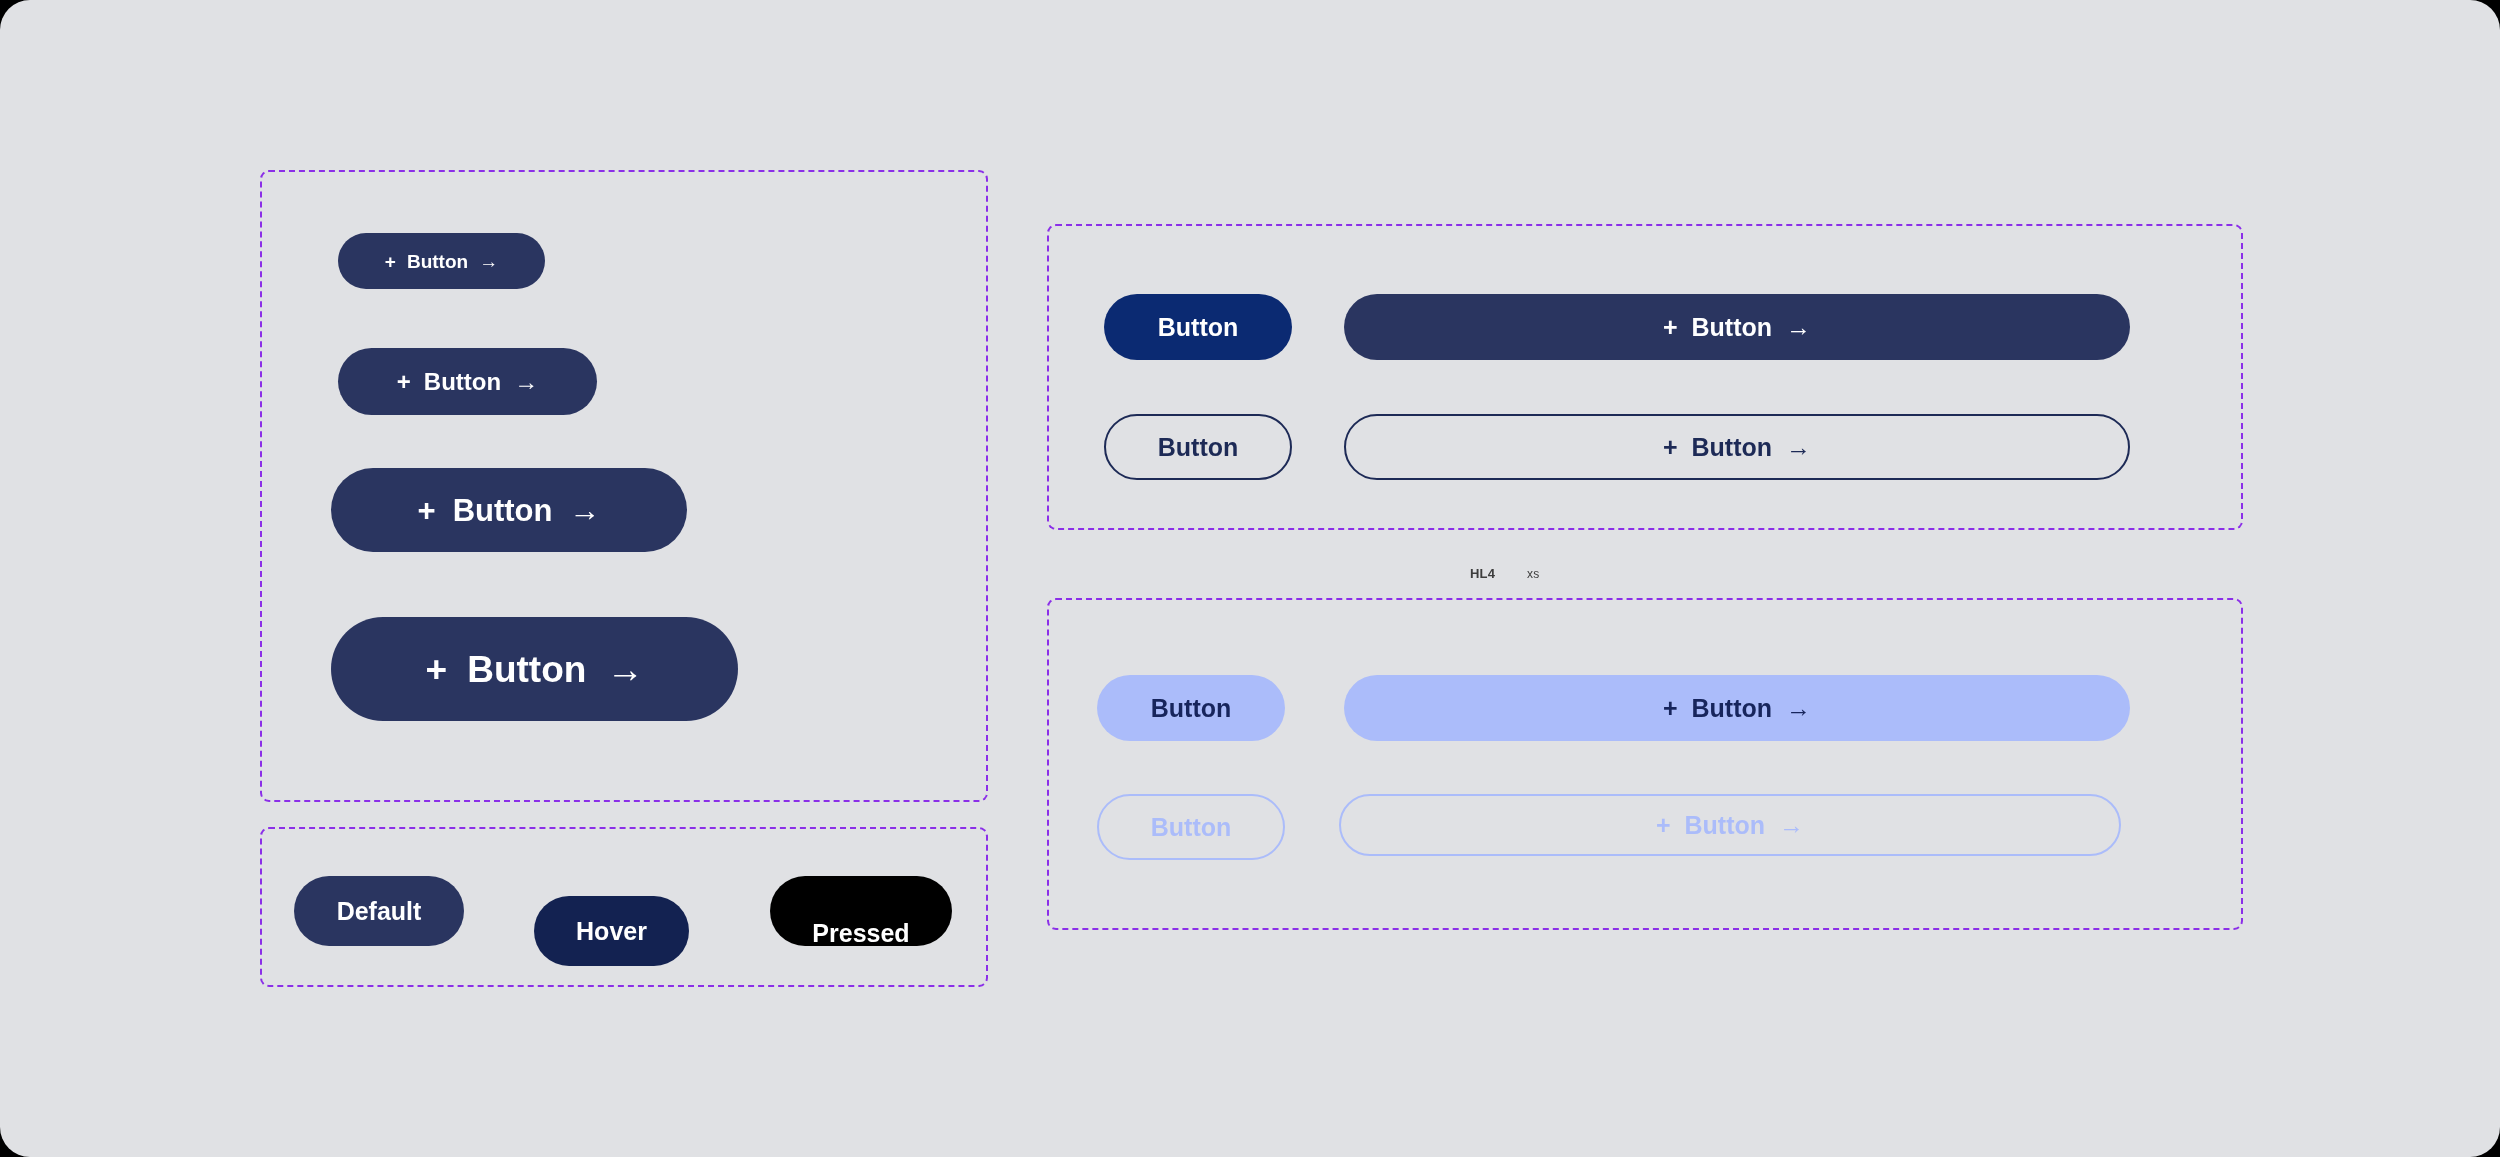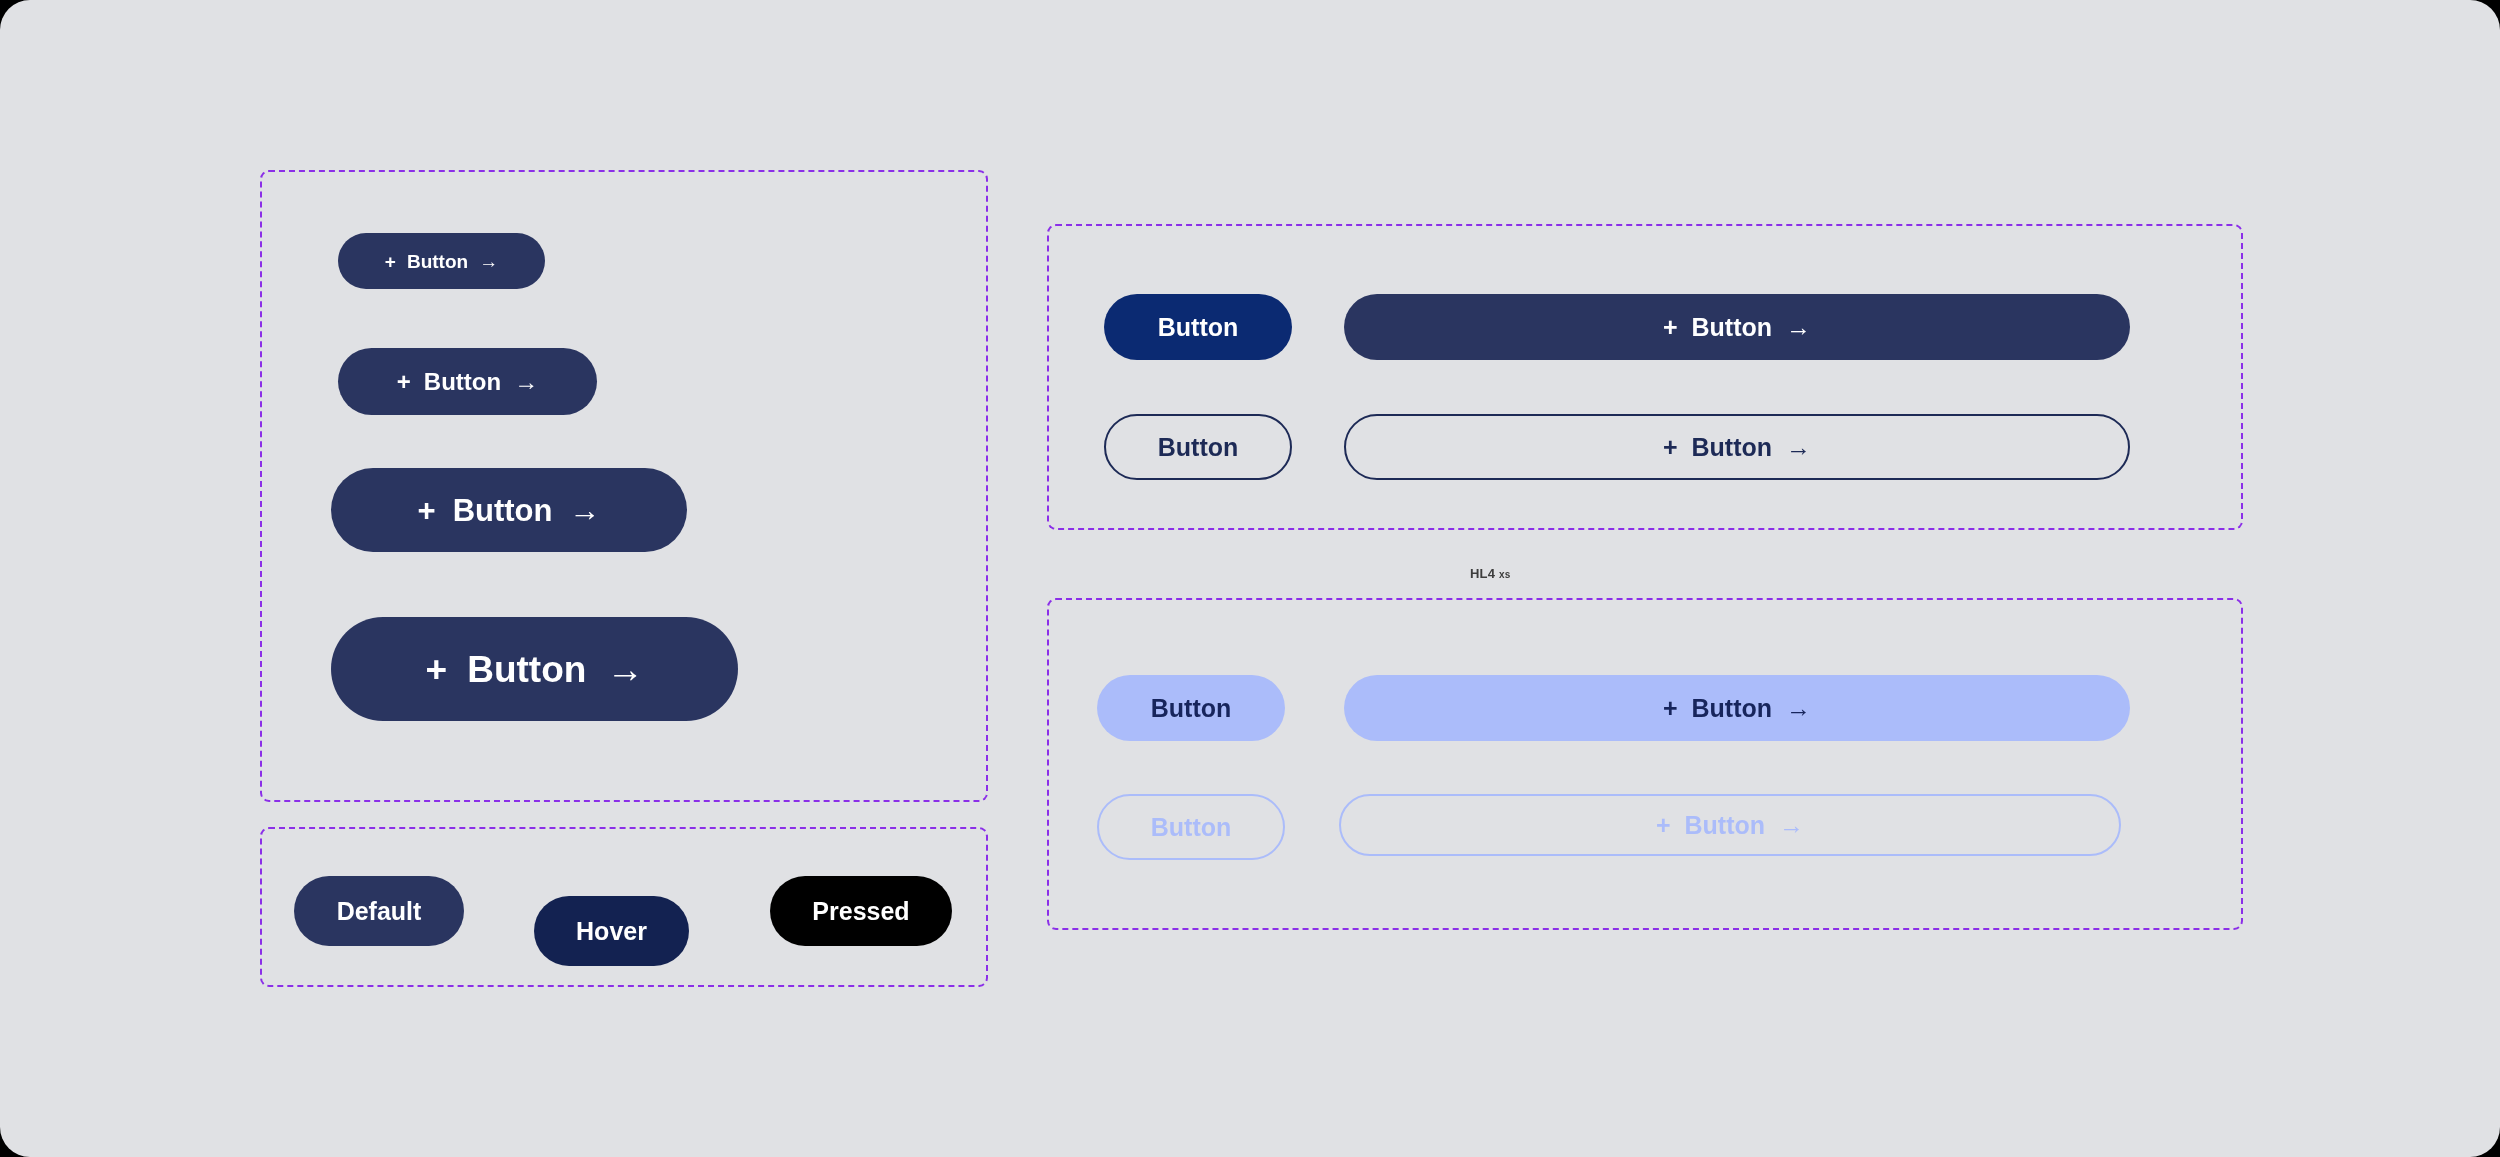--- a/index.html
+++ b/index.html
@@ -60,21 +60,21 @@
 
   #btn-size-xs { left:338px; top:233px; width:207px;  height:56px;  font-size:19px; gap:11px; }
   #btn-size-sm { left:338px; top:348px; width:259px;  height:67px;  font-size:24px; gap:13px; }
   #btn-size-md { left:331px; top:468px; width:356px;  height:84px;  font-size:31px; gap:17px; }
   #btn-size-lg { left:331px; top:617px; width:407px;  height:104px; font-size:37px; gap:20px; }
 
   
   .state-btn { position:absolute; height:70px; font-size:25px; border-radius:999px; }
   #btn-state-default { left:294px; top:876px; width:170px; }
   #btn-state-hover   { left:534px; top:896px; width:155px; }
-  #btn-state-pressed { left:770px; top:876px; width:182px; }
+  #btn-state-pressed { left:770px; top:876px; width:182px;align-items:flex-end; }
 
   
   #frame-enabled  { left:1047px; top:224px; width:1196px; height:306px; }
   #frame-disabled { left:1047px; top:598px; width:1196px; height:332px; }
 
   .rv { position:absolute; border-radius:999px; }
 
   
   #btn-solid-small   { left:1104px; top:294px;  width:188px; height:66px; font-size:25px; }
   #btn-solid-wide    { left:1344px; top:294px;  width:786px; height:66px; font-size:25px; gap:14px; }
@@ -89,21 +89,21 @@
 
   
   #caption-hl4 {
     position:absolute;
     left:1470px; top:566px;
     font-size:13px;
     font-weight:bold;
     color:#3d3d3d;
     letter-spacing:0.2px;
   }
-  #caption-hl4 .sub { font-size:10px; font-weight:bold; }
+  #caption-hl4 .sub { font-size:12px; font-weight:normal;margin-left:28px; }
 </style>
 </head>
 <body>
 
 <div id="canvas">
 
   <div id="frame-sizes" class="frame"></div>
 
   <button id="btn-size-xs" class="btn size-btn fill-navy">
     <span class="ic">+</span>

